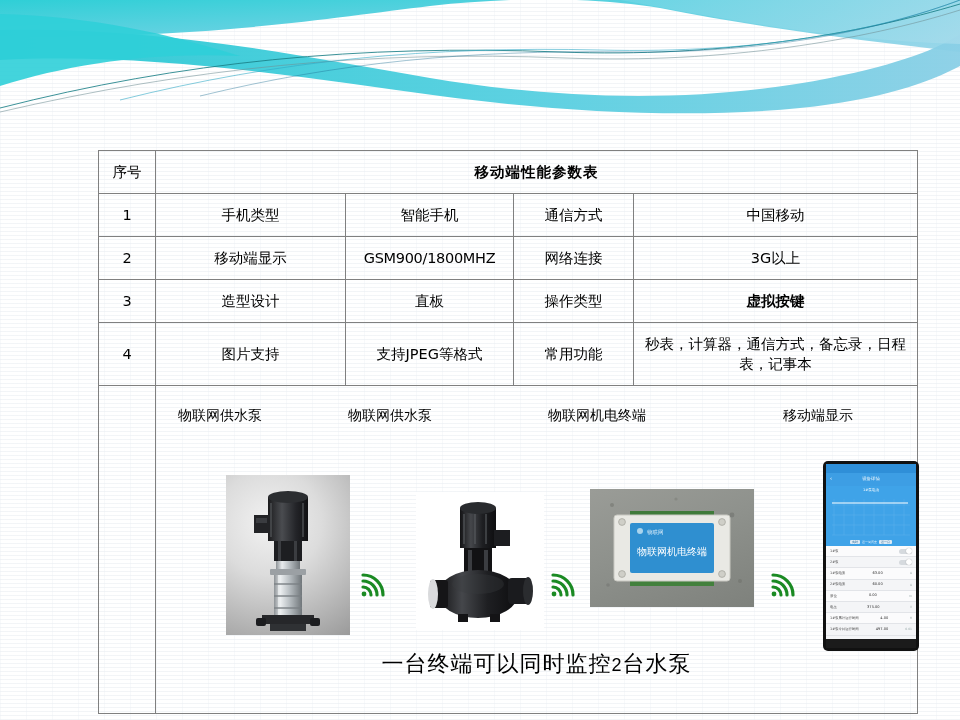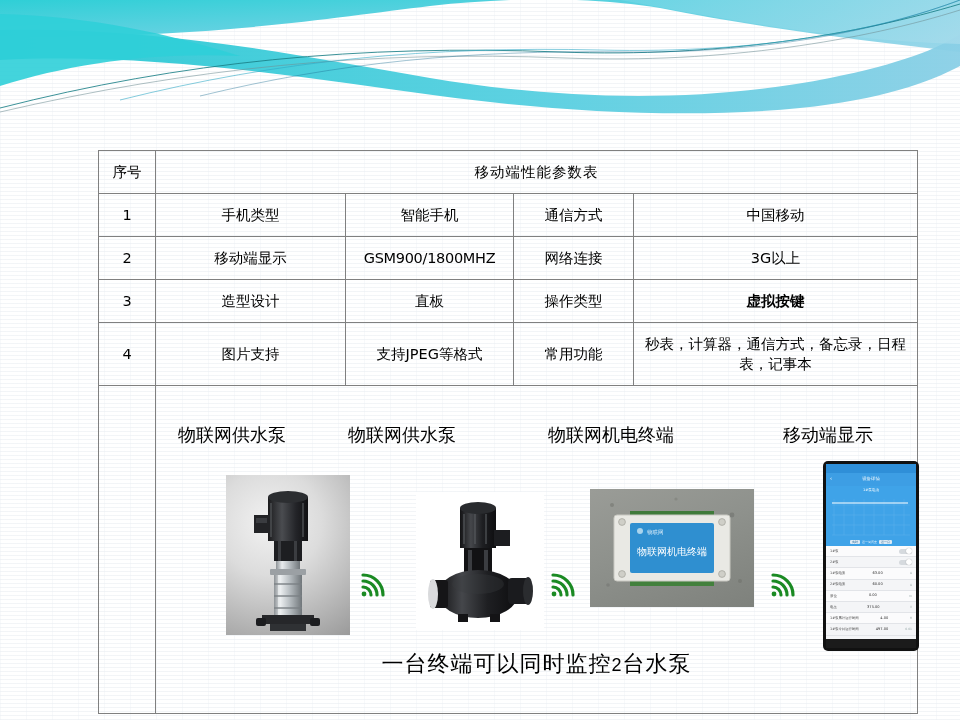--- a/index.html
+++ b/index.html
@@ -35,33 +35,33 @@
     font-size:14.5px;
     line-height:1.38;
     padding:11px 2px;
     font-family:"DejaVu Sans","Liberation Sans",sans-serif;
   }
   .c-no{width:57px;}
   .c-a{width:190px;}
   .c-b{width:168px;}
   .c-c{width:120px;}
   .c-d{width:284px;}
-  .hdr-title{font-weight:normal;letter-spacing:1px;font-size:15px;}
+  .hdr-title{font-weight:bold;letter-spacing:1px;font-size:15px;}
   .mono-val{font-family:"DejaVu Sans Mono","Liberation Mono",monospace;font-size:13.5px;letter-spacing:-0.3px;}
   .bold-val{font-weight:bold;}
   .rowh{height:26px;}
   .row4{height:47px;}
   .cell-wrap{padding:0 8px;}
 
   
   #gallery-cell{height:305px;vertical-align:top;padding:0;position:relative;}
   #gallery{position:relative;width:100%;height:305px;}
 
   .gal-label{
-    position:absolute;top:26px;font-size:18px;color:#000;white-space:nowrap;
+    position:absolute;top:9px;font-size:14px;color:#000;white-space:nowrap;
     font-family:"DejaVu Sans","Liberation Sans",sans-serif;
   }
   #lbl-0{left:20px;}
   #lbl-1{left:190px;}
   #lbl-2{left:390px;}
   #lbl-3{left:625px;}
 
   .photo{position:absolute;overflow:hidden;}
 
   

